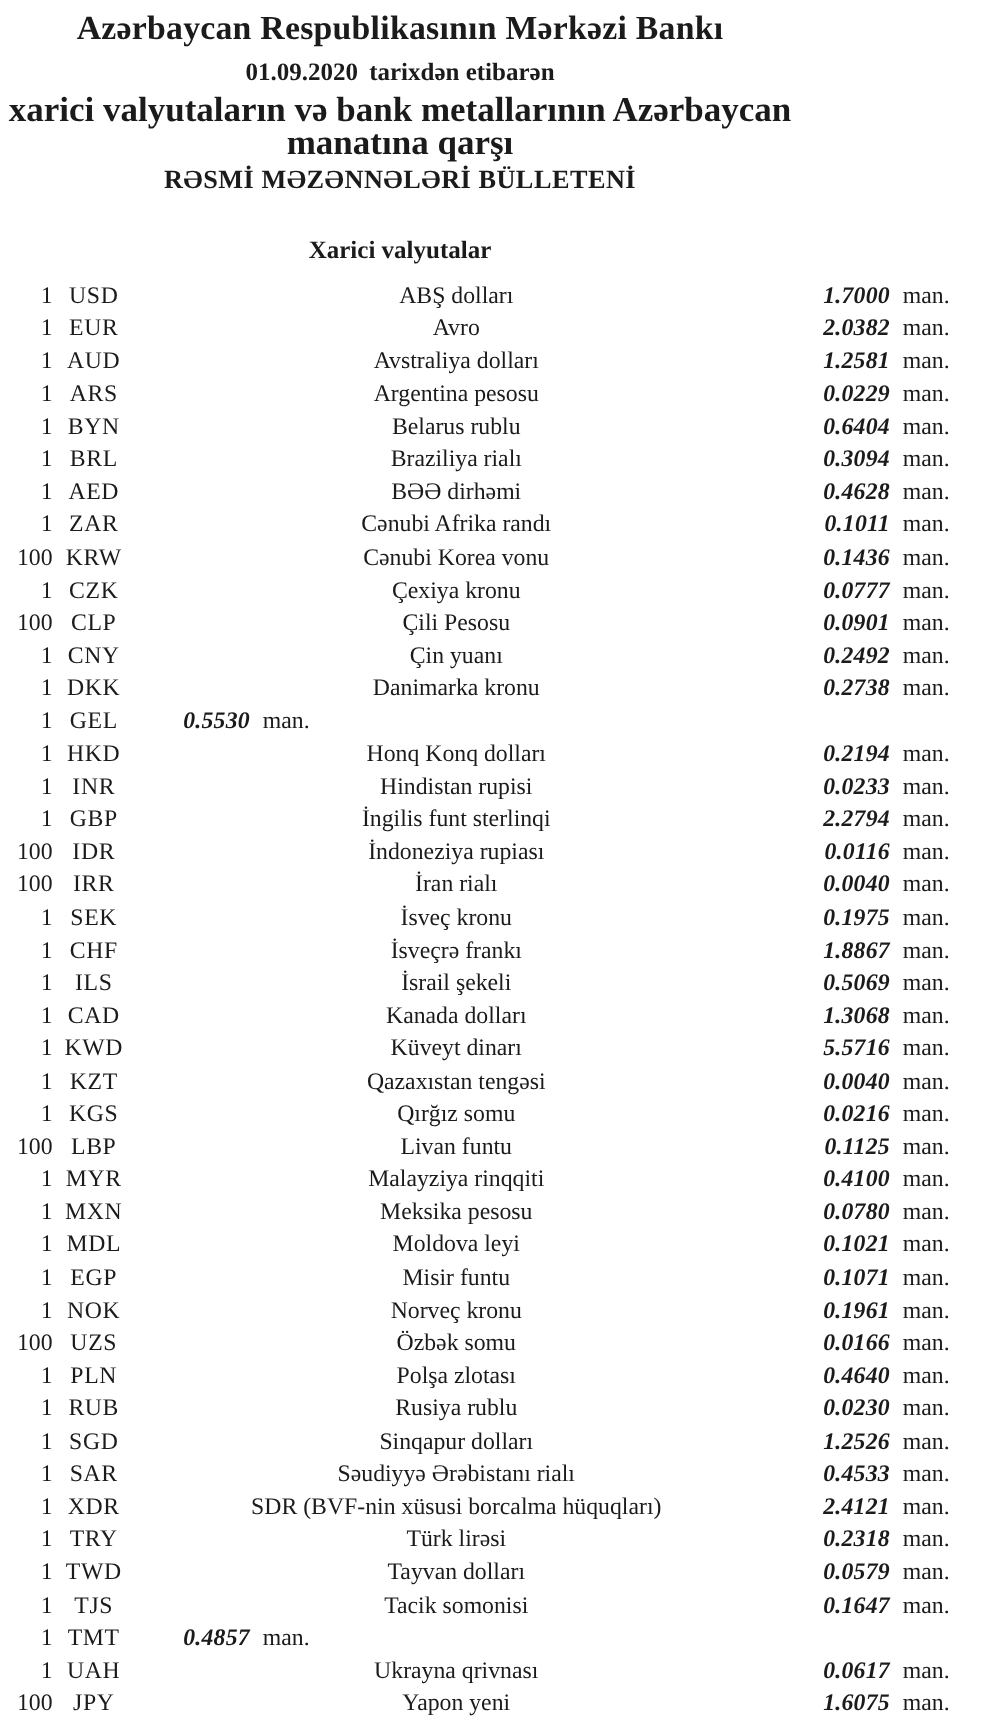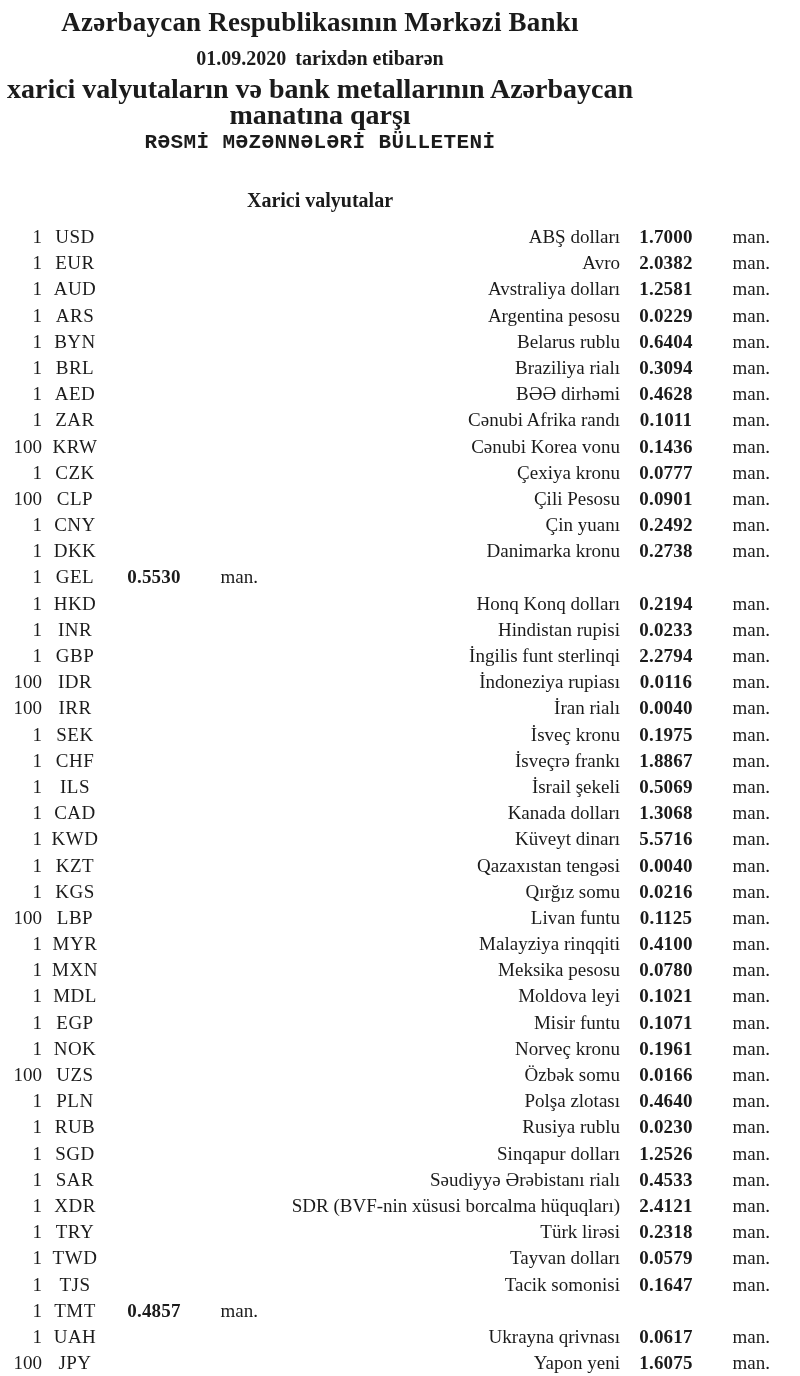--- a/index.html
+++ b/index.html
@@ -20,43 +20,42 @@
   .date-line {
     font-size: 20px; font-weight: bold; line-height: 24px; margin-top: 8px;
   }
   .date-line .gap { display: inline-block; width: 9px; }
   .subtitle {
     font-size: 28px; font-weight: bold; line-height: 26px; margin-top: 6px;
   }
   .bulletin-title {
     font-size: 21px; font-weight: bold; line-height: 26px; margin-top: 2px;
     letter-spacing: 0.4px;
-    font-family: Liberation Mono, monospace;
   }
   .section-title {
     text-align: center;
     font-size: 20px; font-weight: bold; line-height: 24px;
     margin-top: 32px;
   }
 
   .rates { margin-top: 12px; width: 770px; }
   .row {
     display: flex;
     align-items: baseline;
     height: 26.2px;
     font-size: 19px;
     line-height: 26.2px;
   }
   .qty   { width: 42px;  text-align: right; flex: none; }
   .code  { width: 66px;  text-align: center; flex: none; letter-spacing: 0.5px; }
-  .name  { flex: 1 1 auto; text-align: right; padding-left: 2px;
+  .name  { flex: 1 1 auto; text-align: center; padding-left: 2px;
            white-space: nowrap; overflow: hidden; }
-  .rate  { width: 92px; text-align: center; flex: none;
-           font-weight: bold; letter-spacing: 0.2px; }
-  .unit  { width: 58px; text-align: right; flex: none; }
+  .rate  { width: 92px; text-align: right; flex: none;
+           font-weight: bold; font-style: italic; letter-spacing: 0.2px; }
+  .unit  { width: 58px; text-align: center; flex: none; }
 </style>
 </head>
 <body>
 
 <main class="page">
   <header>
     <h1 class="bank-title">Azərbaycan Respublikasının Mərkəzi Bankı</h1>
     <div class="date-line"><span>01.09.2020</span><span class="gap"></span><span>tarixdən etibarən</span></div>
     <div class="subtitle">xarici valyutaların və bank metallarının Azərbaycan manatına qarşı</div>
     <div class="bulletin-title">RƏSMİ MƏZƏNNƏLƏRİ BÜLLETENİ</div>

